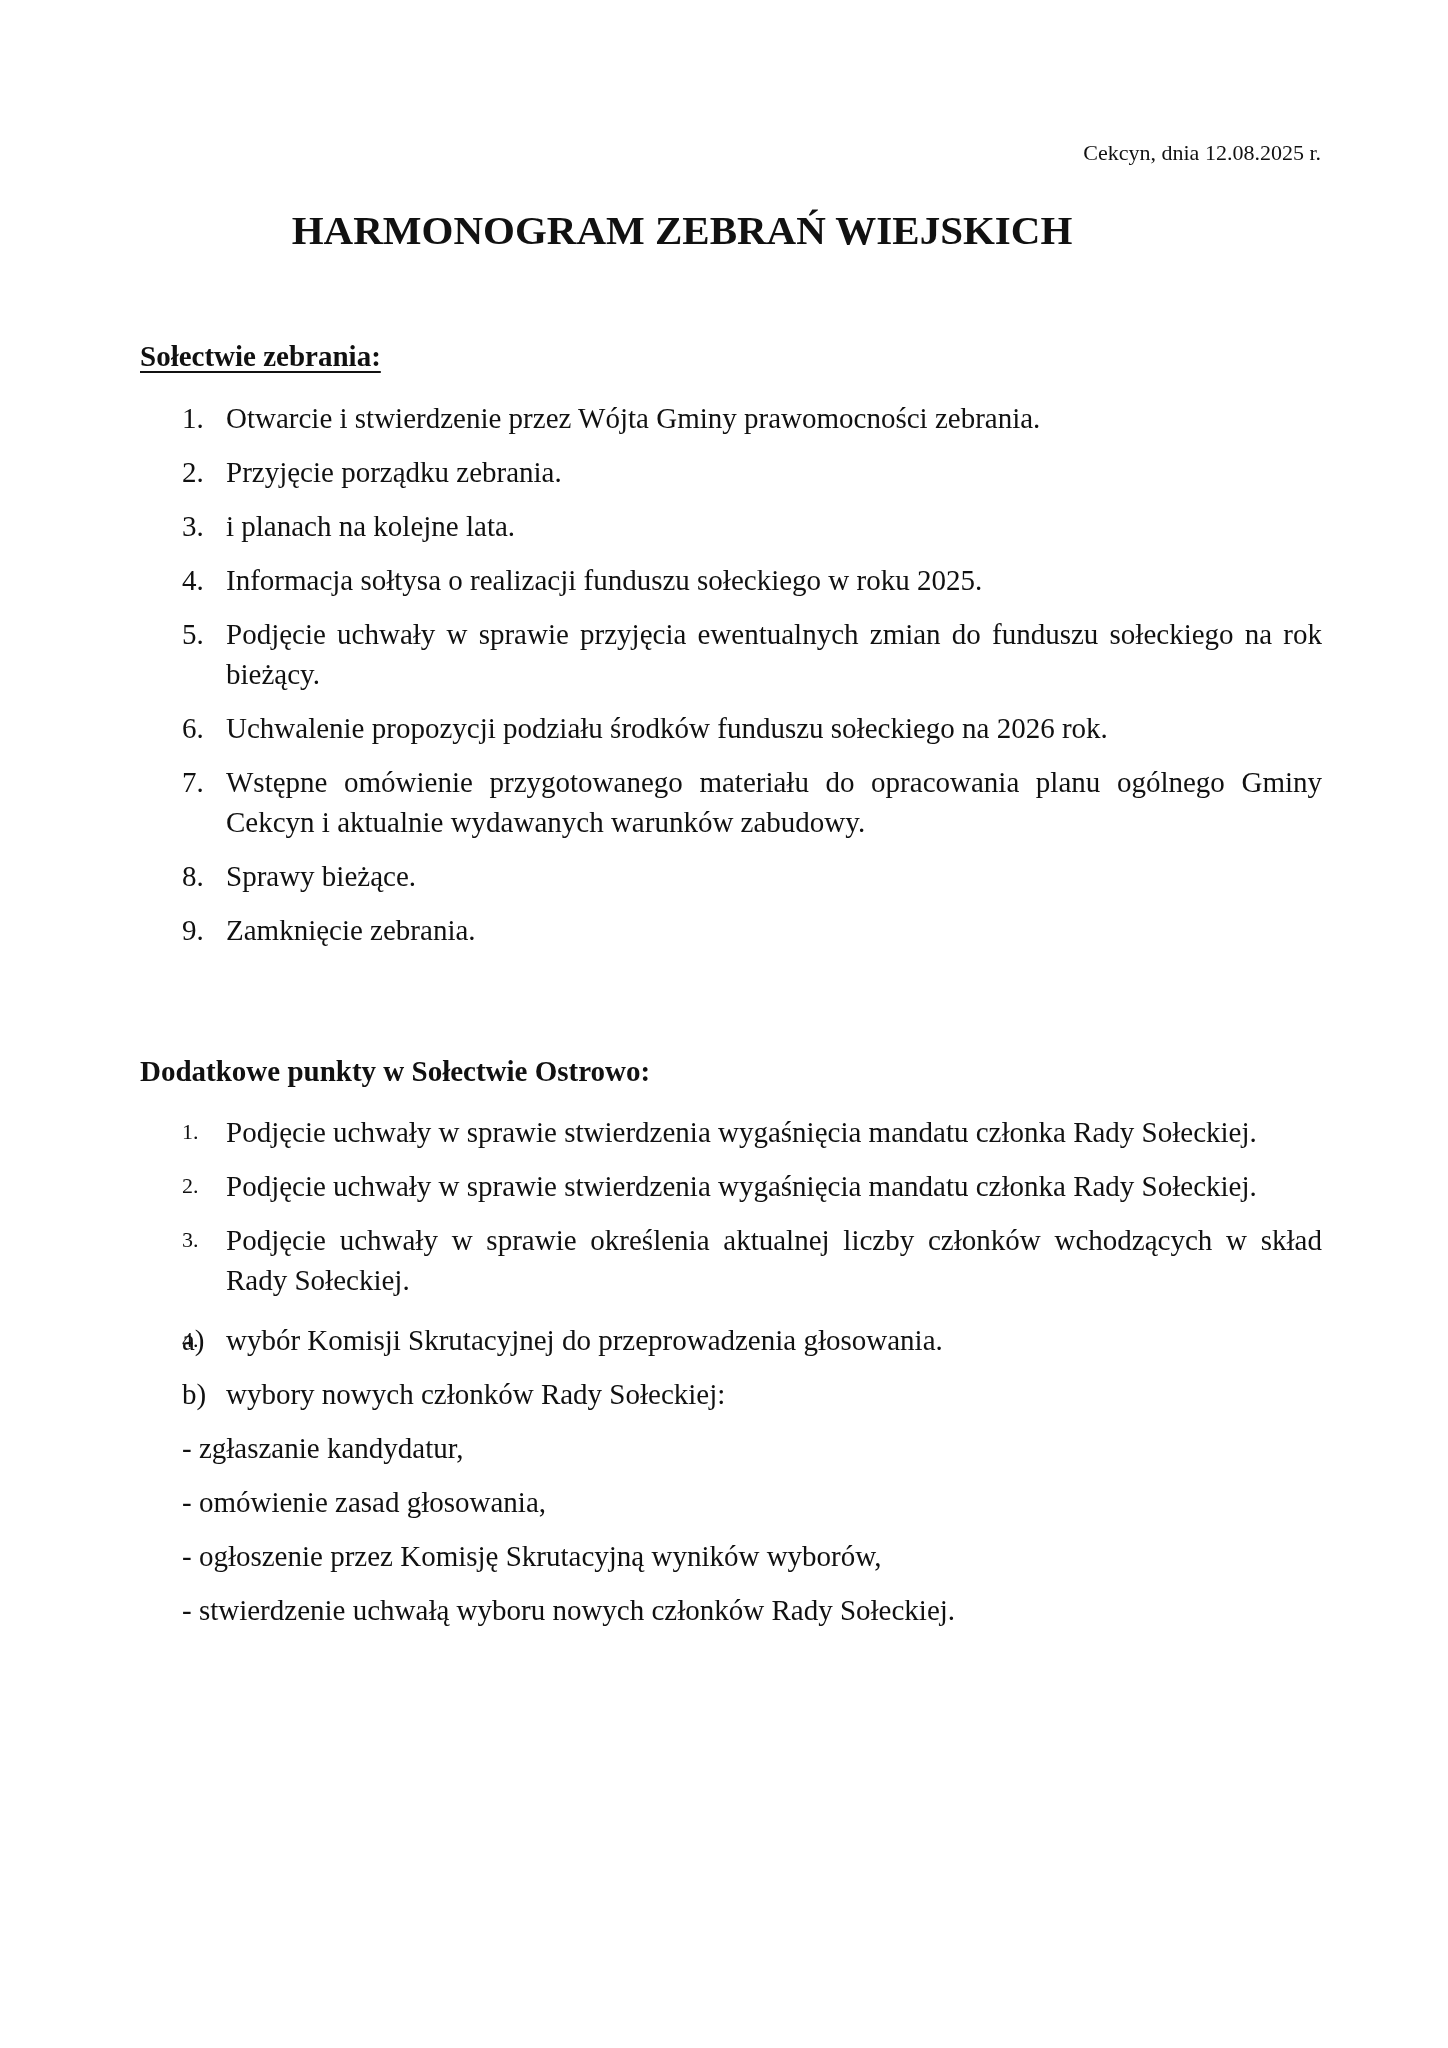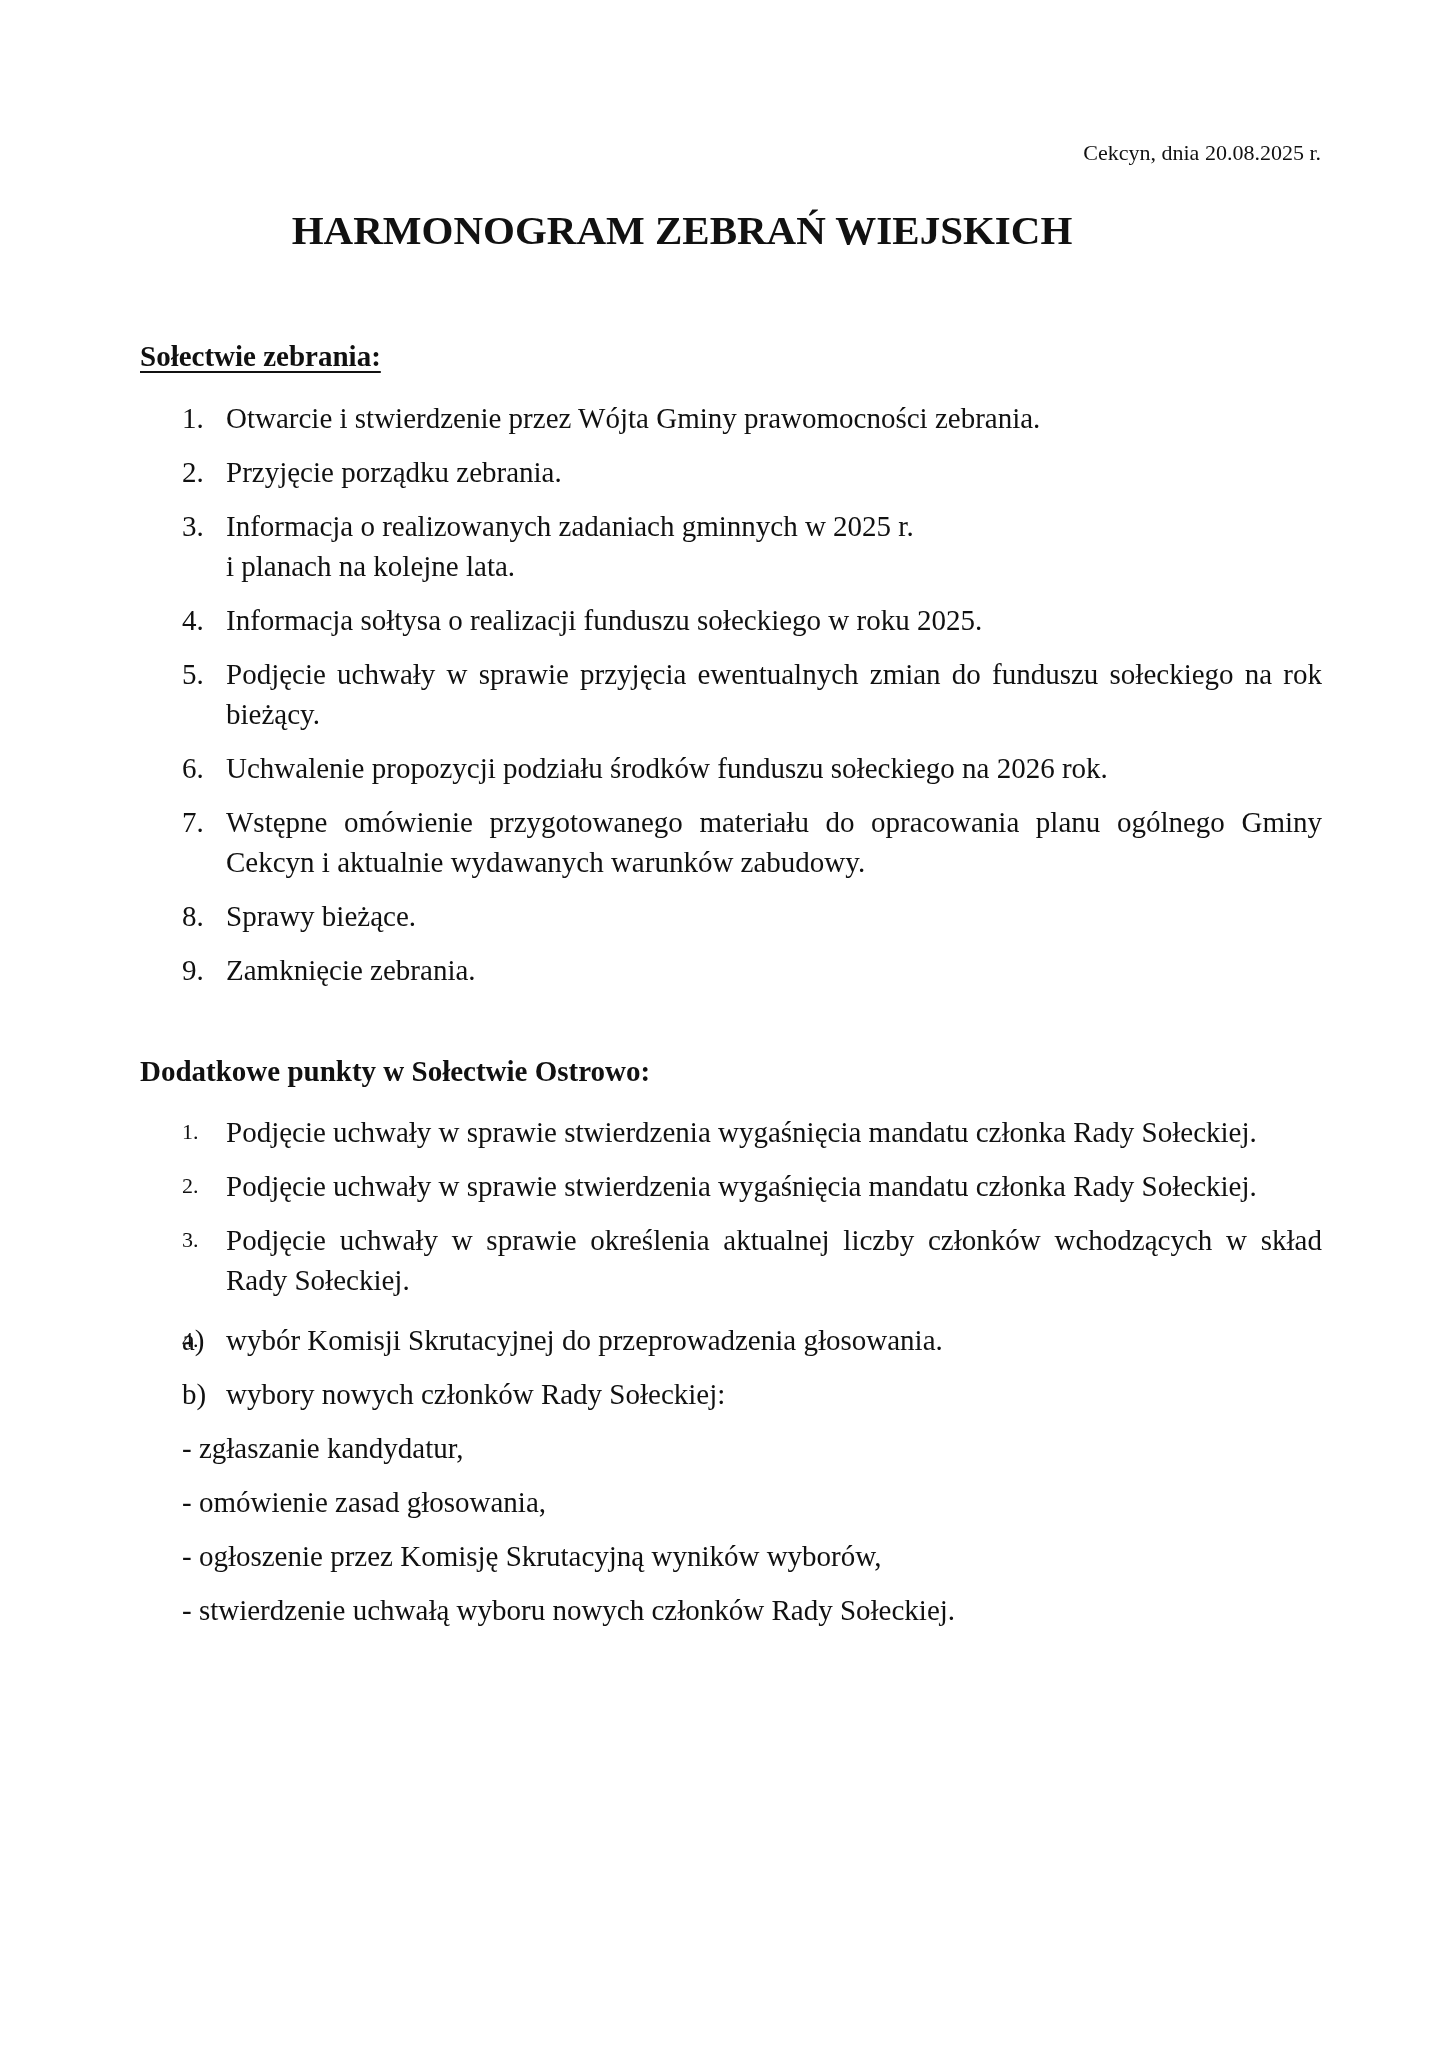--- a/index.html
+++ b/index.html
@@ -21,40 +21,39 @@
   ol.list2 li .num { font-size: 22px; }
   ol.list li .txt { display: block; }
   .justify-last .txt { text-align-last: left; }
   .sub { list-style: none; margin: 20px 0 0 -44px; padding: 0; }
   .sub li { padding-left: 0 !important; margin-bottom: 14px !important; }
   .sub .letter { display: inline-block; width: 44px; }
 </style>
 </head>
 <body>
 
-<div class="date">Cekcyn, dnia 20.08.2025 r.</div>
+<div class="date">Cekcyn, dnia 12.08.2025 r.</div>
 
 <div class="title">
   <div>HARMONOGRAM ZEBRAŃ WIEJSKICH</div>
 </div>
 
 <div class="section-head underlined sh1">Sołectwie zebrania:</div>
 
 <ol class="list list1">
   <li>
       <span class="num">1.</span>
       <span class="txt">Otwarcie i stwierdzenie przez Wójta Gminy prawomocności zebrania.</span>
     </li>
   <li>
       <span class="num">2.</span>
       <span class="txt">Przyjęcie porządku zebrania.</span>
     </li>
   <li>
       <span class="num">3.</span>
-      <span class="txt">Informacja o realizowanych zadaniach gminnych w 2025 r.</span>
       <span class="txt">i planach na kolejne lata.</span>
     </li>
   <li>
       <span class="num">4.</span>
       <span class="txt">Informacja sołtysa o realizacji funduszu sołeckiego w roku 2025.</span>
     </li>
   <li class="justify-last">
       <span class="num">5.</span>
       <span class="txt">Podjęcie uchwały w sprawie przyjęcia ewentualnych zmian do funduszu sołeckiego na rok bieżący.</span>
     </li>

